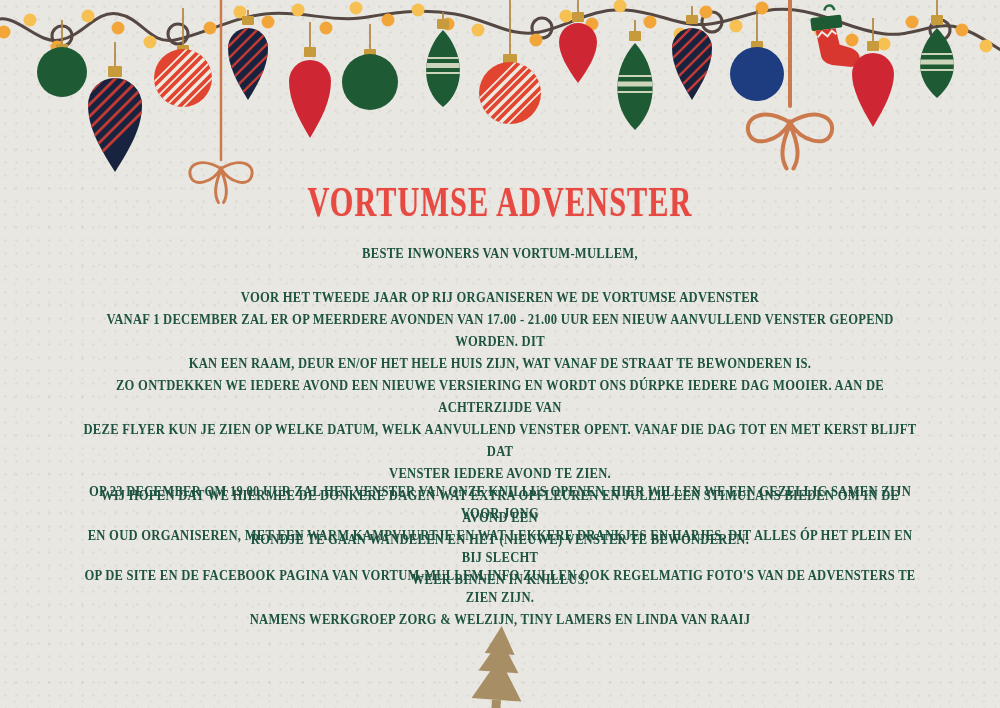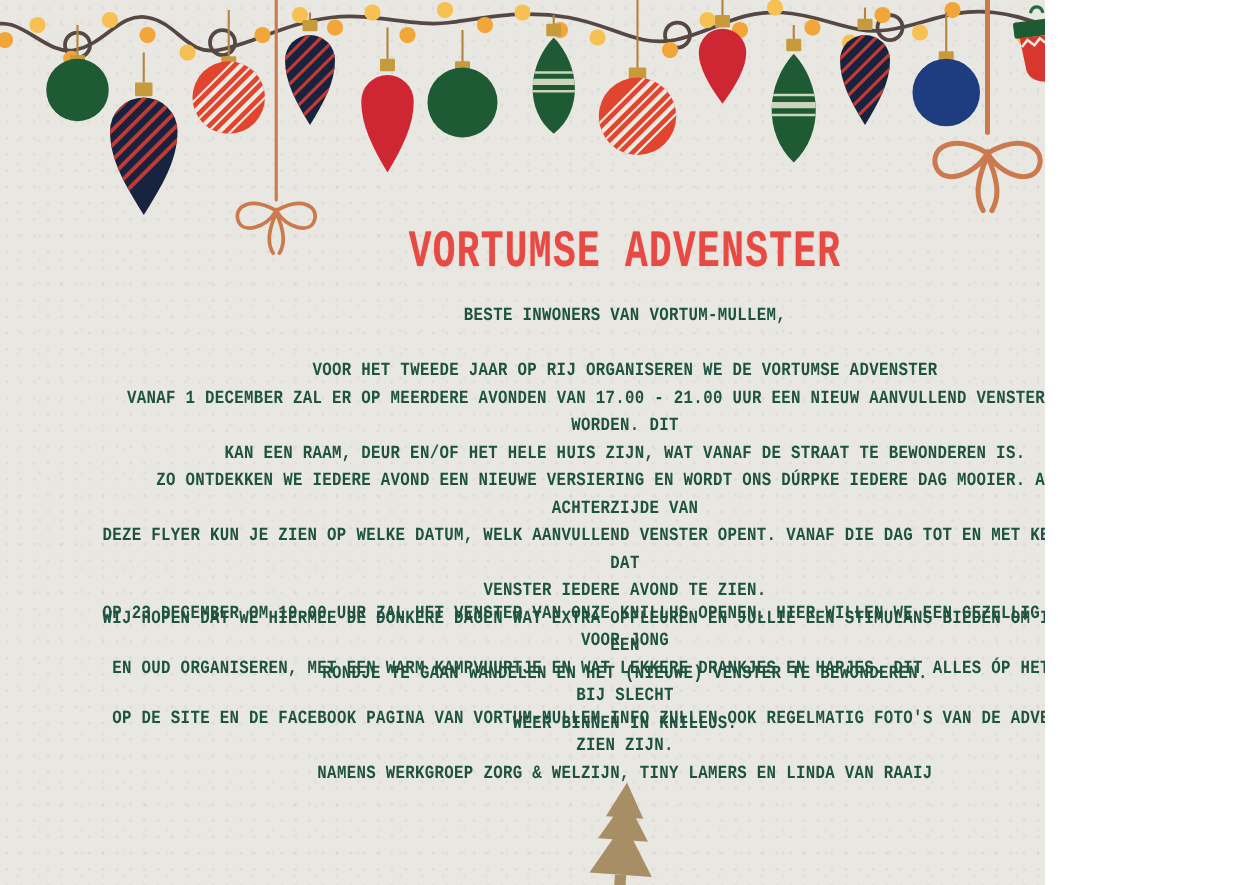--- a/index.html
+++ b/index.html
@@ -1,26 +1,26 @@
 <!DOCTYPE html>
 <html><head>
 <meta charset="utf-8">
 <style>
   html,body{margin:0;padding:0;}
   .page{
     position:relative;
-    width:836px;height:708px;
+    width:1000px;height:708px;
     overflow:hidden;
     background-color:#e9e7e2;
     background-image:
       radial-gradient(rgba(90,85,75,.08) 1px, transparent 1.4px),
       radial-gradient(rgba(90,85,75,.05) 1px, transparent 1.4px);
     background-size:11px 13px,17px 19px;
     background-position:0 0,6px 8px;
-    font-family:Liberation Mono, monospace;
+    font-family:Liberation Serif, serif;
   }
   .deco{position:absolute;left:0;top:0;}
   .title{
     position:absolute;left:0;top:178px;width:1000px;margin:0;
     text-align:center;
     font-size:42px;font-weight:bold;letter-spacing:1.5px;
     color:#e74a42;
     transform:scaleX(.72);transform-origin:50% 0;
     text-shadow:0 0 1px rgba(231,74,66,.6);
     white-space:nowrap;

